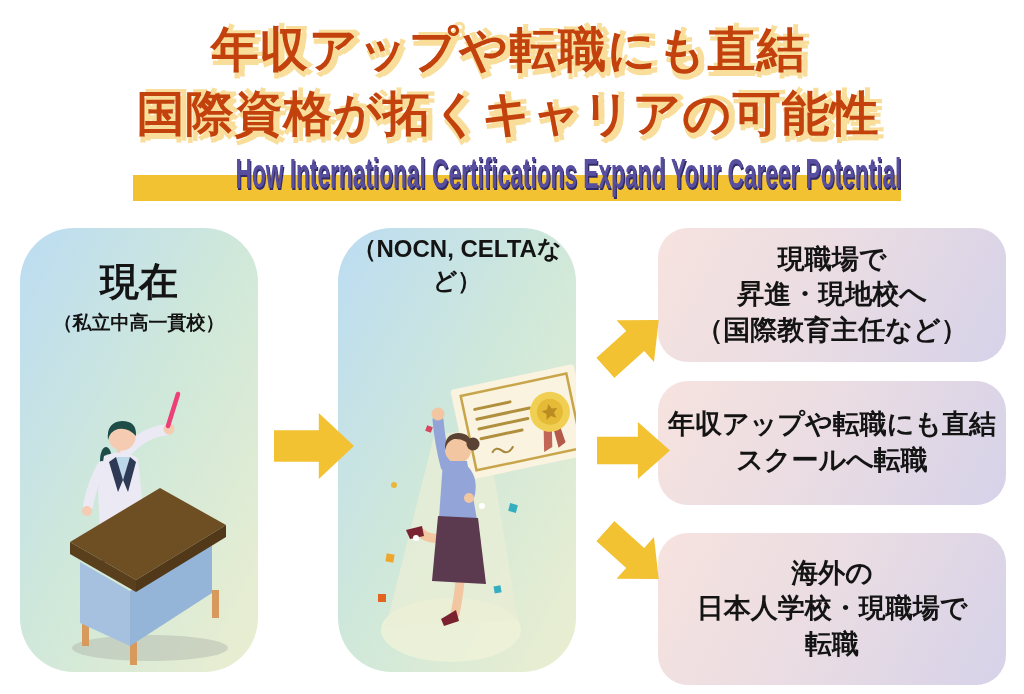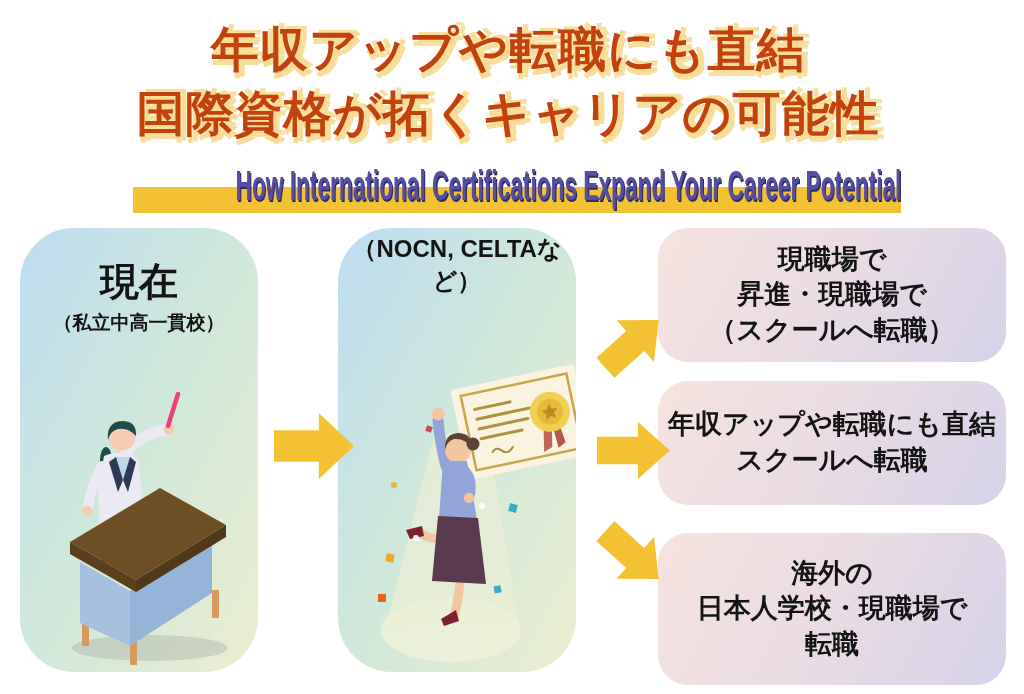--- a/index.html
+++ b/index.html
@@ -11,21 +11,21 @@
     color:#141414;
   }
   
   .title {
     position:absolute; top:18px; left:0; width:1016px;
     text-align:center; font-size:48px; font-weight:900; line-height:64px;
     color:#c2410c; letter-spacing:1px;
     text-shadow:6px -3px 0 #F8DE9A, 6px 4px 0 #F8DE9A, 1px 6px 0 #F8DE9A;
     white-space:nowrap;
   }
-  .subtitle-wrap { position:absolute; top:162px; left:0; width:1024px; height:54px;padding-left:48px; }
+  .subtitle-wrap { position:absolute; top:150px; left:0; width:1024px; height:54px;padding-left:48px; }
   .subtitle-bar {
     position:absolute; left:133px; top:25px; width:768px; height:26px;
     background:#F2C233;
   }
   .subtitle-text {
     position:absolute; left:0; top:0; width:1024px; text-align:center;
     font-size:42px; font-weight:bold; color:#574EA0; white-space:nowrap;
     transform:scaleX(0.54); transform-origin:512px 50%;
     text-shadow:2px 2px 0 #312B66;
   }
@@ -150,22 +150,22 @@
       <rect x="32" y="236" width="8" height="8" fill="#E2641E"></rect>
       <circle cx="136" cy="148" r="3" fill="#FFFFFF"></circle>
       <circle cx="70" cy="180" r="3" fill="#FFFFFF"></circle>
       <rect x="163" y="146" width="8" height="8" fill="#35AEC0" transform="rotate(15 167 150)"></rect>
       <rect x="148" y="228" width="7" height="7" fill="#35AEC0" transform="rotate(-10 151 231)"></rect>
     </svg>
   </div>
 
   <div class="outcome-box outcome-1">
     <div>現職場で</div>
-    <div>昇進・現職場で</div>
-    <div>（スクールへ転職）</div>
+    <div>昇進・現地校へ</div>
+    <div>（国際教育主任など）</div>
   </div>
   <div class="outcome-box outcome-2">
     <div>年収アップや転職にも直結</div>
     <div>スクールへ転職</div>
   </div>
   <div class="outcome-box outcome-3">
     <div>海外の</div>
     <div>日本人学校・現職場で</div>
     <div>転職</div>
   </div>

